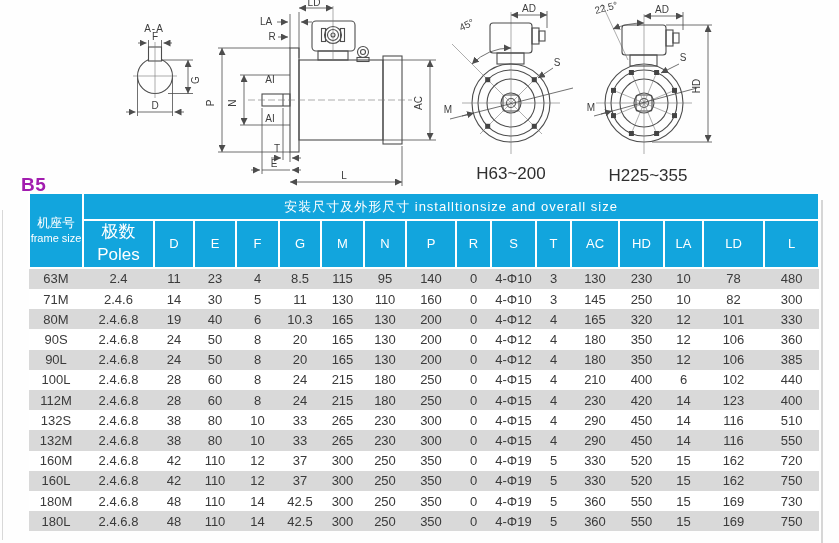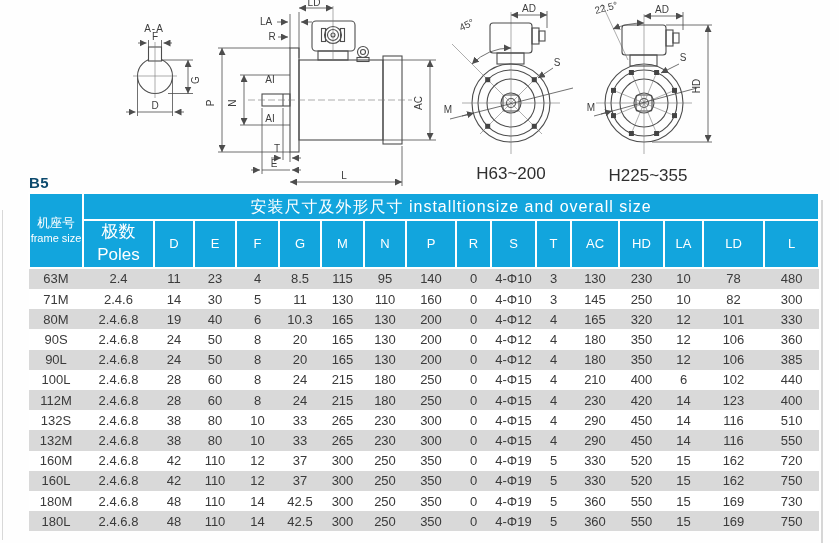--- a/index.html
+++ b/index.html
@@ -2,34 +2,34 @@
 <html><head>
 <meta charset="utf-8">
 <style>
   html,body{margin:0;padding:0;background:#ffffff;}
   .page{
     position:relative;width:839px;height:543px;background:#fefefe;
     font-family:"Liberation Sans","DejaVu Sans",sans-serif;overflow:hidden;
   }
   .drawings-svg{position:absolute;left:0;top:0;}
   .b5-label{
-    position:absolute;left:29px;top:174px;font-size:15px;font-weight:bold;color:#0c4a6e;
+    position:absolute;left:21px;top:174px;font-size:19px;font-weight:bold;color:#a21caf;
     letter-spacing:0.5px;
   }
   
   .spec-table{
     position:absolute;left:28px;top:192px;width:790px;
     border-collapse:collapse;table-layout:fixed;
     font-size:13px;color:#333;line-height:1;
   }
   .spec-table thead th{
     background:#12a5dd;color:#ffffff;font-weight:normal;
     border:2px solid #ffffff;padding:0;vertical-align:middle;text-align:center;
   }
-  .spec-table th.title-cell{height:25px;font-size:16px;letter-spacing:1px;font-weight:normal;}
+  .spec-table th.title-cell{height:25px;font-size:13px;letter-spacing:1px;font-weight:normal;}
   .spec-table th.frame-cell{font-size:11px;line-height:1.35;}
   .spec-table th.frame-cell .zh{font-size:12.5px;}
   .spec-table th.poles-cell{height:37px;font-size:17px;line-height:1.35;}
   .spec-table th.dim-cell{font-size:13px;}
   .spec-table tbody td{
     text-align:center;height:20.2px;padding:0;border:none;color:#3a3a3a;
   }
   .spec-table tbody tr:nth-child(odd){background:#d9d9d9;}
   .spec-table tbody tr:nth-child(even){background:#ffffff;}
   .scan-line-right{

